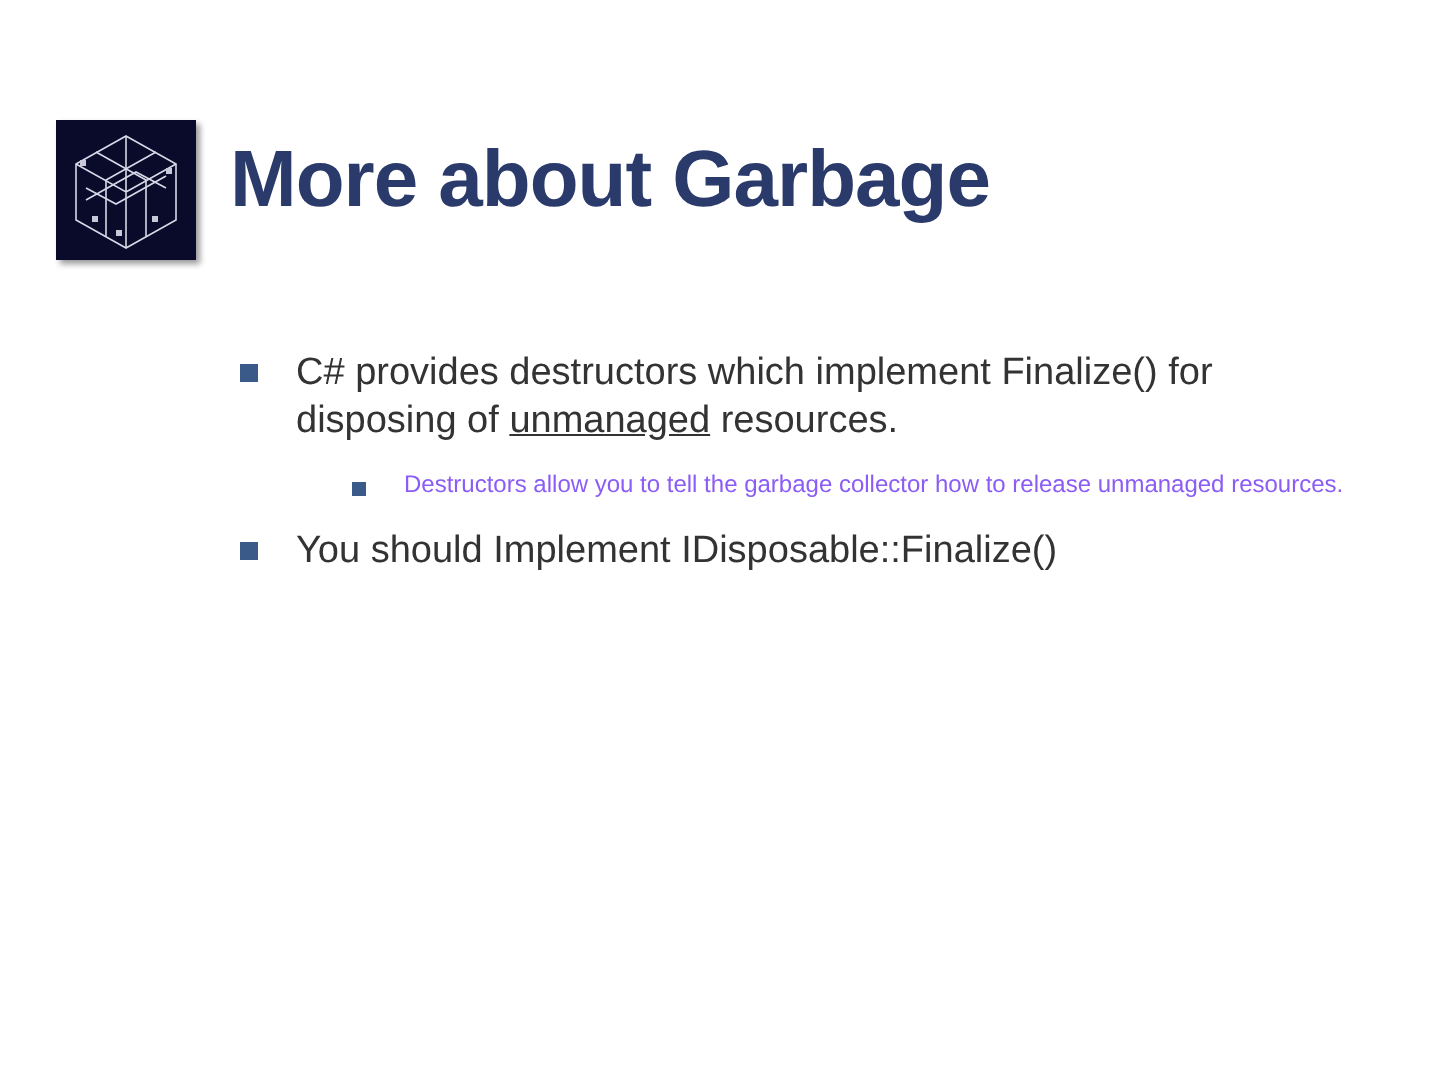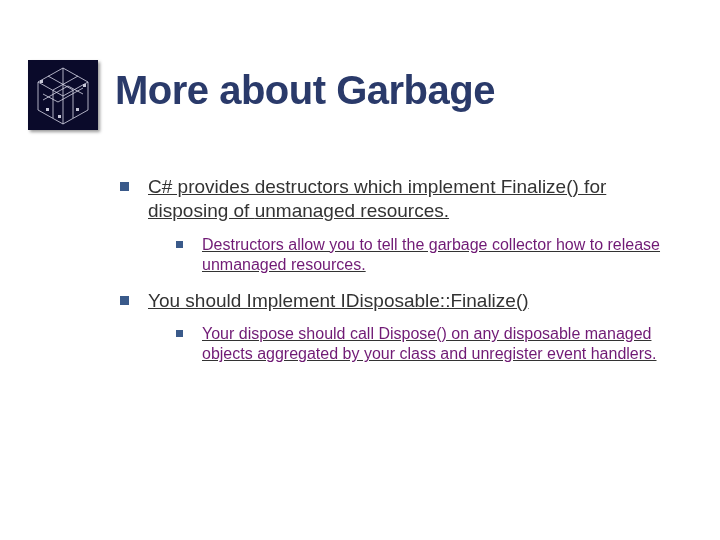--- a/index.html
+++ b/index.html
@@ -40,21 +40,20 @@
     font-size: 40px;
     font-weight: bold;
     color: #2a3a6a;
     letter-spacing: -0.5px;
   }
   .body {
     position: absolute;
     top: 175px;
     left: 120px;
     right: 40px;
-    text-decoration: underline;
   }
   ul {
     list-style: none;
     margin: 0;
     padding: 0;
   }
   .level1 > li {
     position: relative;
     padding-left: 28px;
     font-size: 19px;
@@ -71,24 +70,24 @@
     height: 9px;
     background: #3a5a8a;
   }
   .level2 {
     margin-top: 12px;
   }
   .level2 > li {
     position: relative;
     padding-left: 26px;
     margin-left: 28px;
-    font-size: 16px;
+    font-size: 12px;
     line-height: 1.25;
     margin-bottom: 14px;
-    color: #701a75;
+    color: #8b5cf6;
   }
   .level2 > li::before {
     content: "";
     position: absolute;
     left: 0;
     top: 6px;
     width: 7px;
     height: 7px;
     background: #3a5a8a;
   }
@@ -128,21 +127,18 @@
         <span><span>C# provides destructors which implement Finalize() for disposing of </span><span class="underline">unmanaged</span><span> resources.</span></span>
         <ul class="level2">
           <li>
             <span>Destructors allow you to tell the garbage collector how to release unmanaged resources.</span>
           </li>
         </ul>
       </li>
       <li>
         <span>You should Implement IDisposable::Finalize()</span>
         <ul class="level2">
-          <li>
-            <span>Your dispose should call Dispose() on any disposable managed objects aggregated by your class and unregister event handlers.</span>
-          </li>
         </ul>
       </li>
     </ul>
   </div>
 
 </div>
 
 </body></html>

